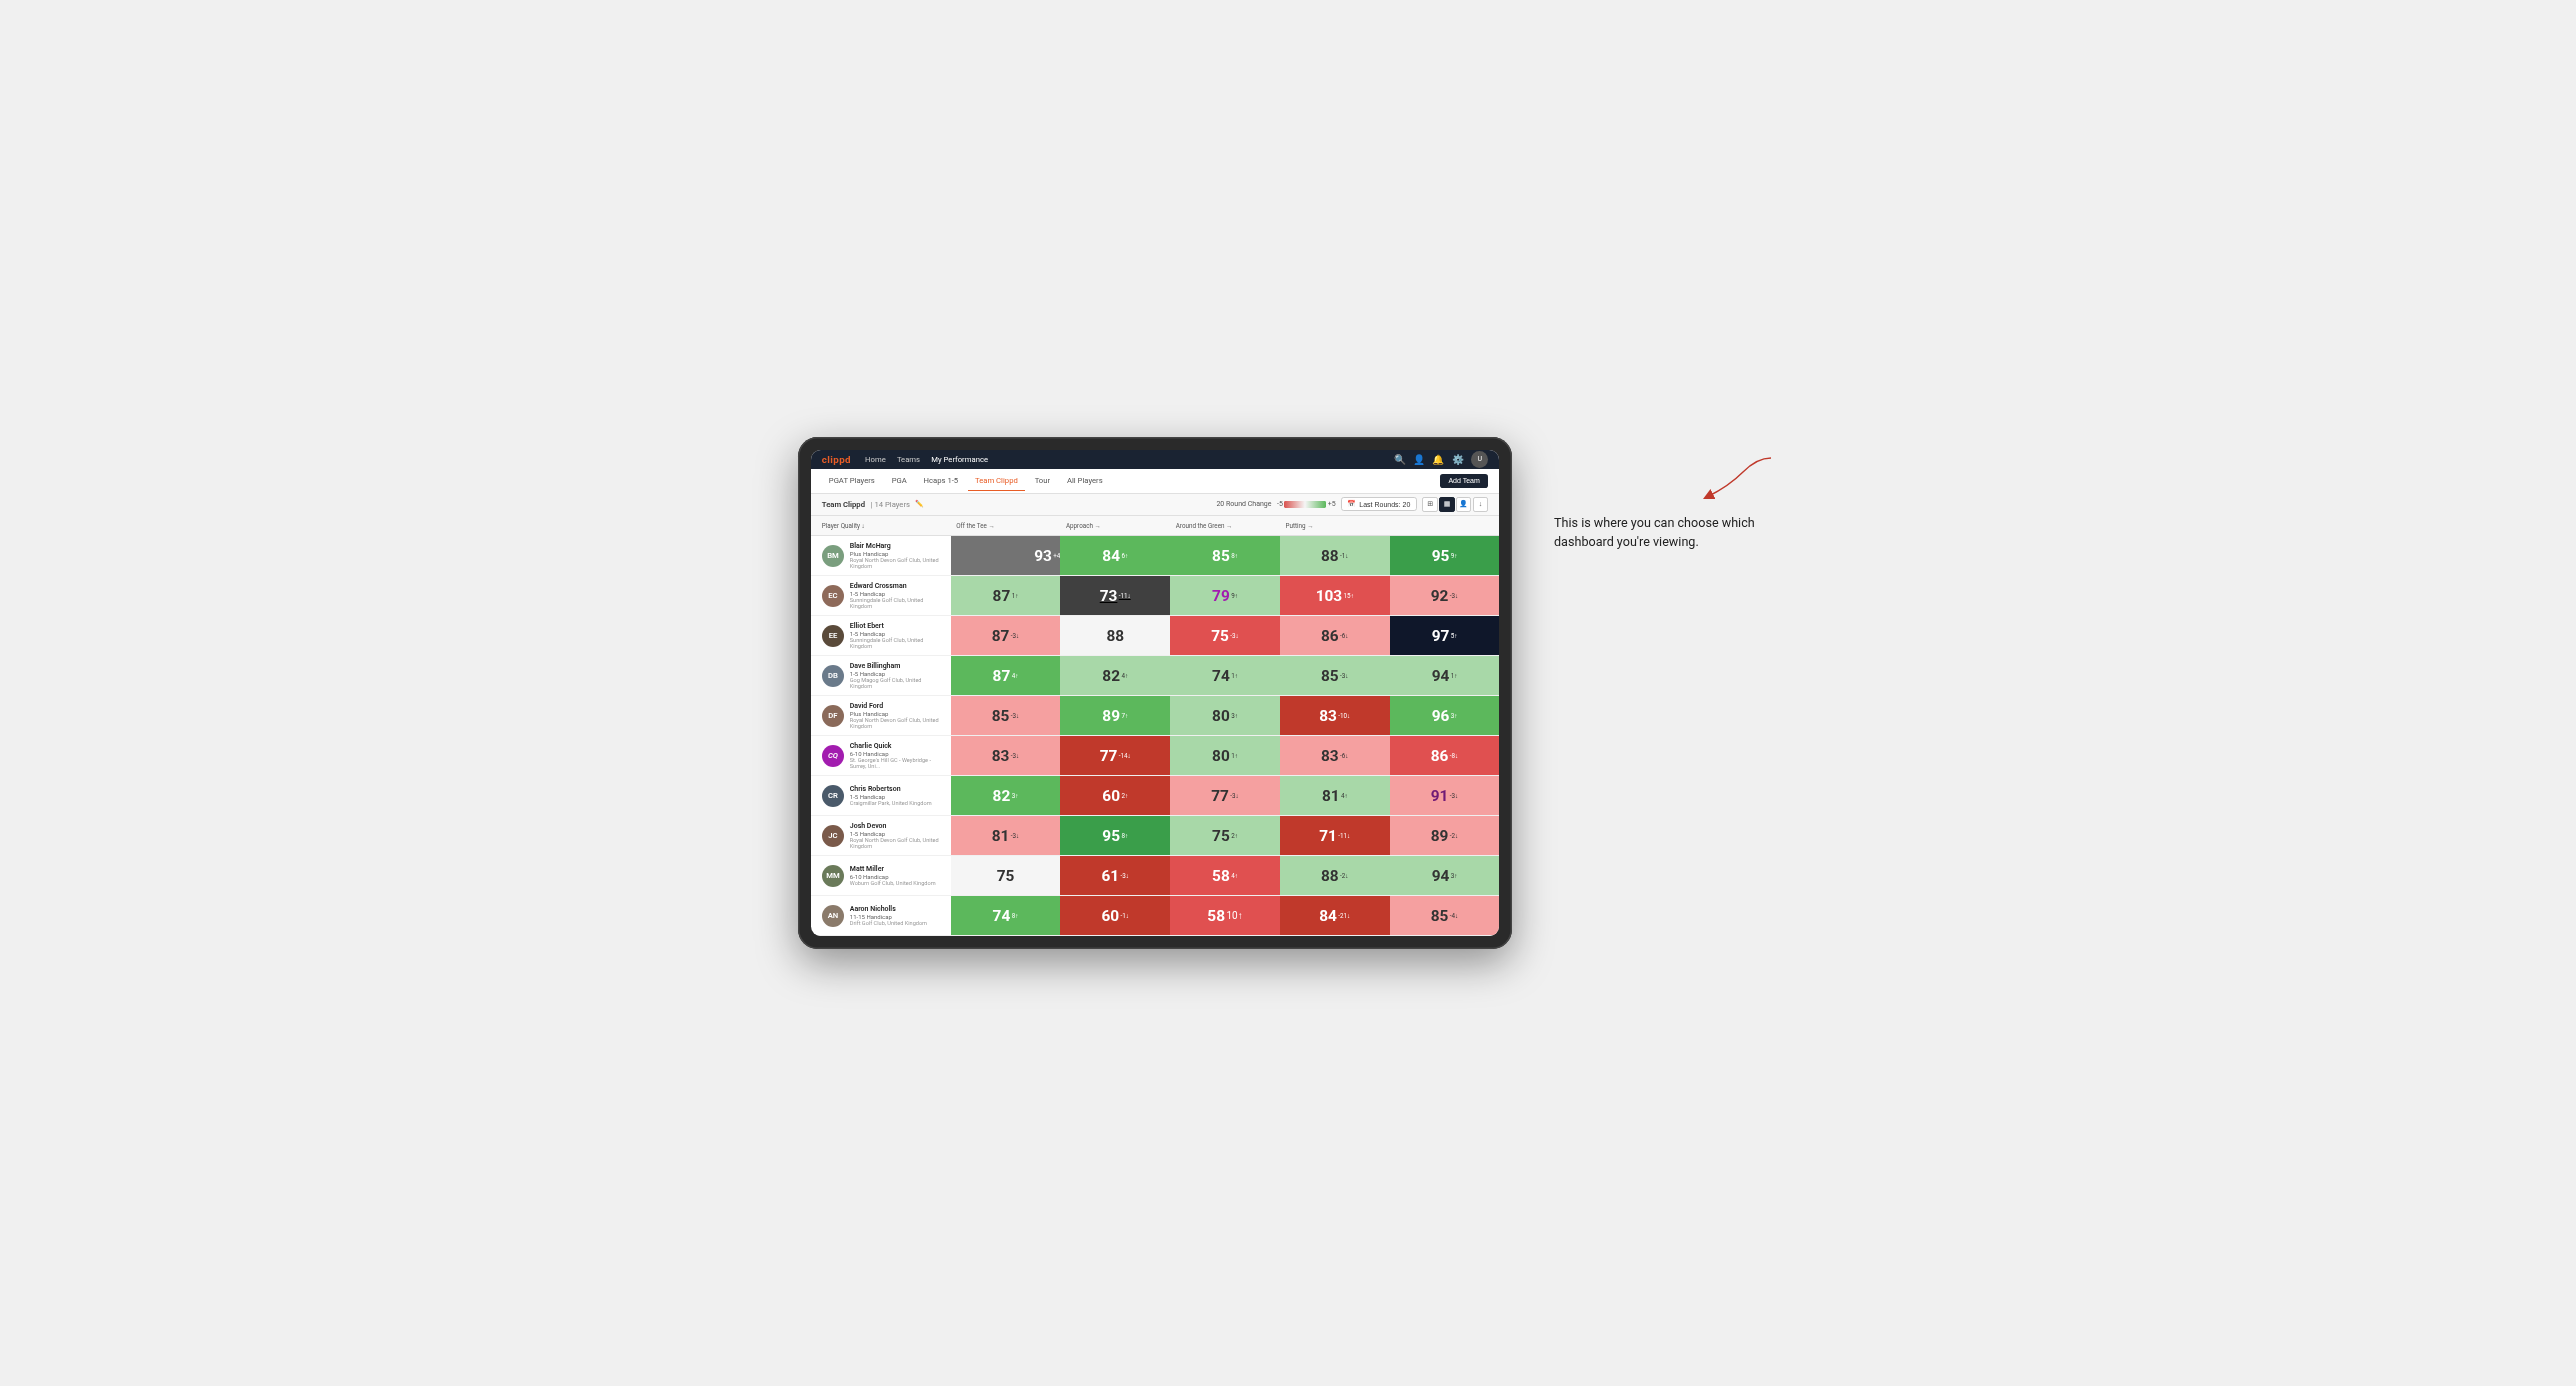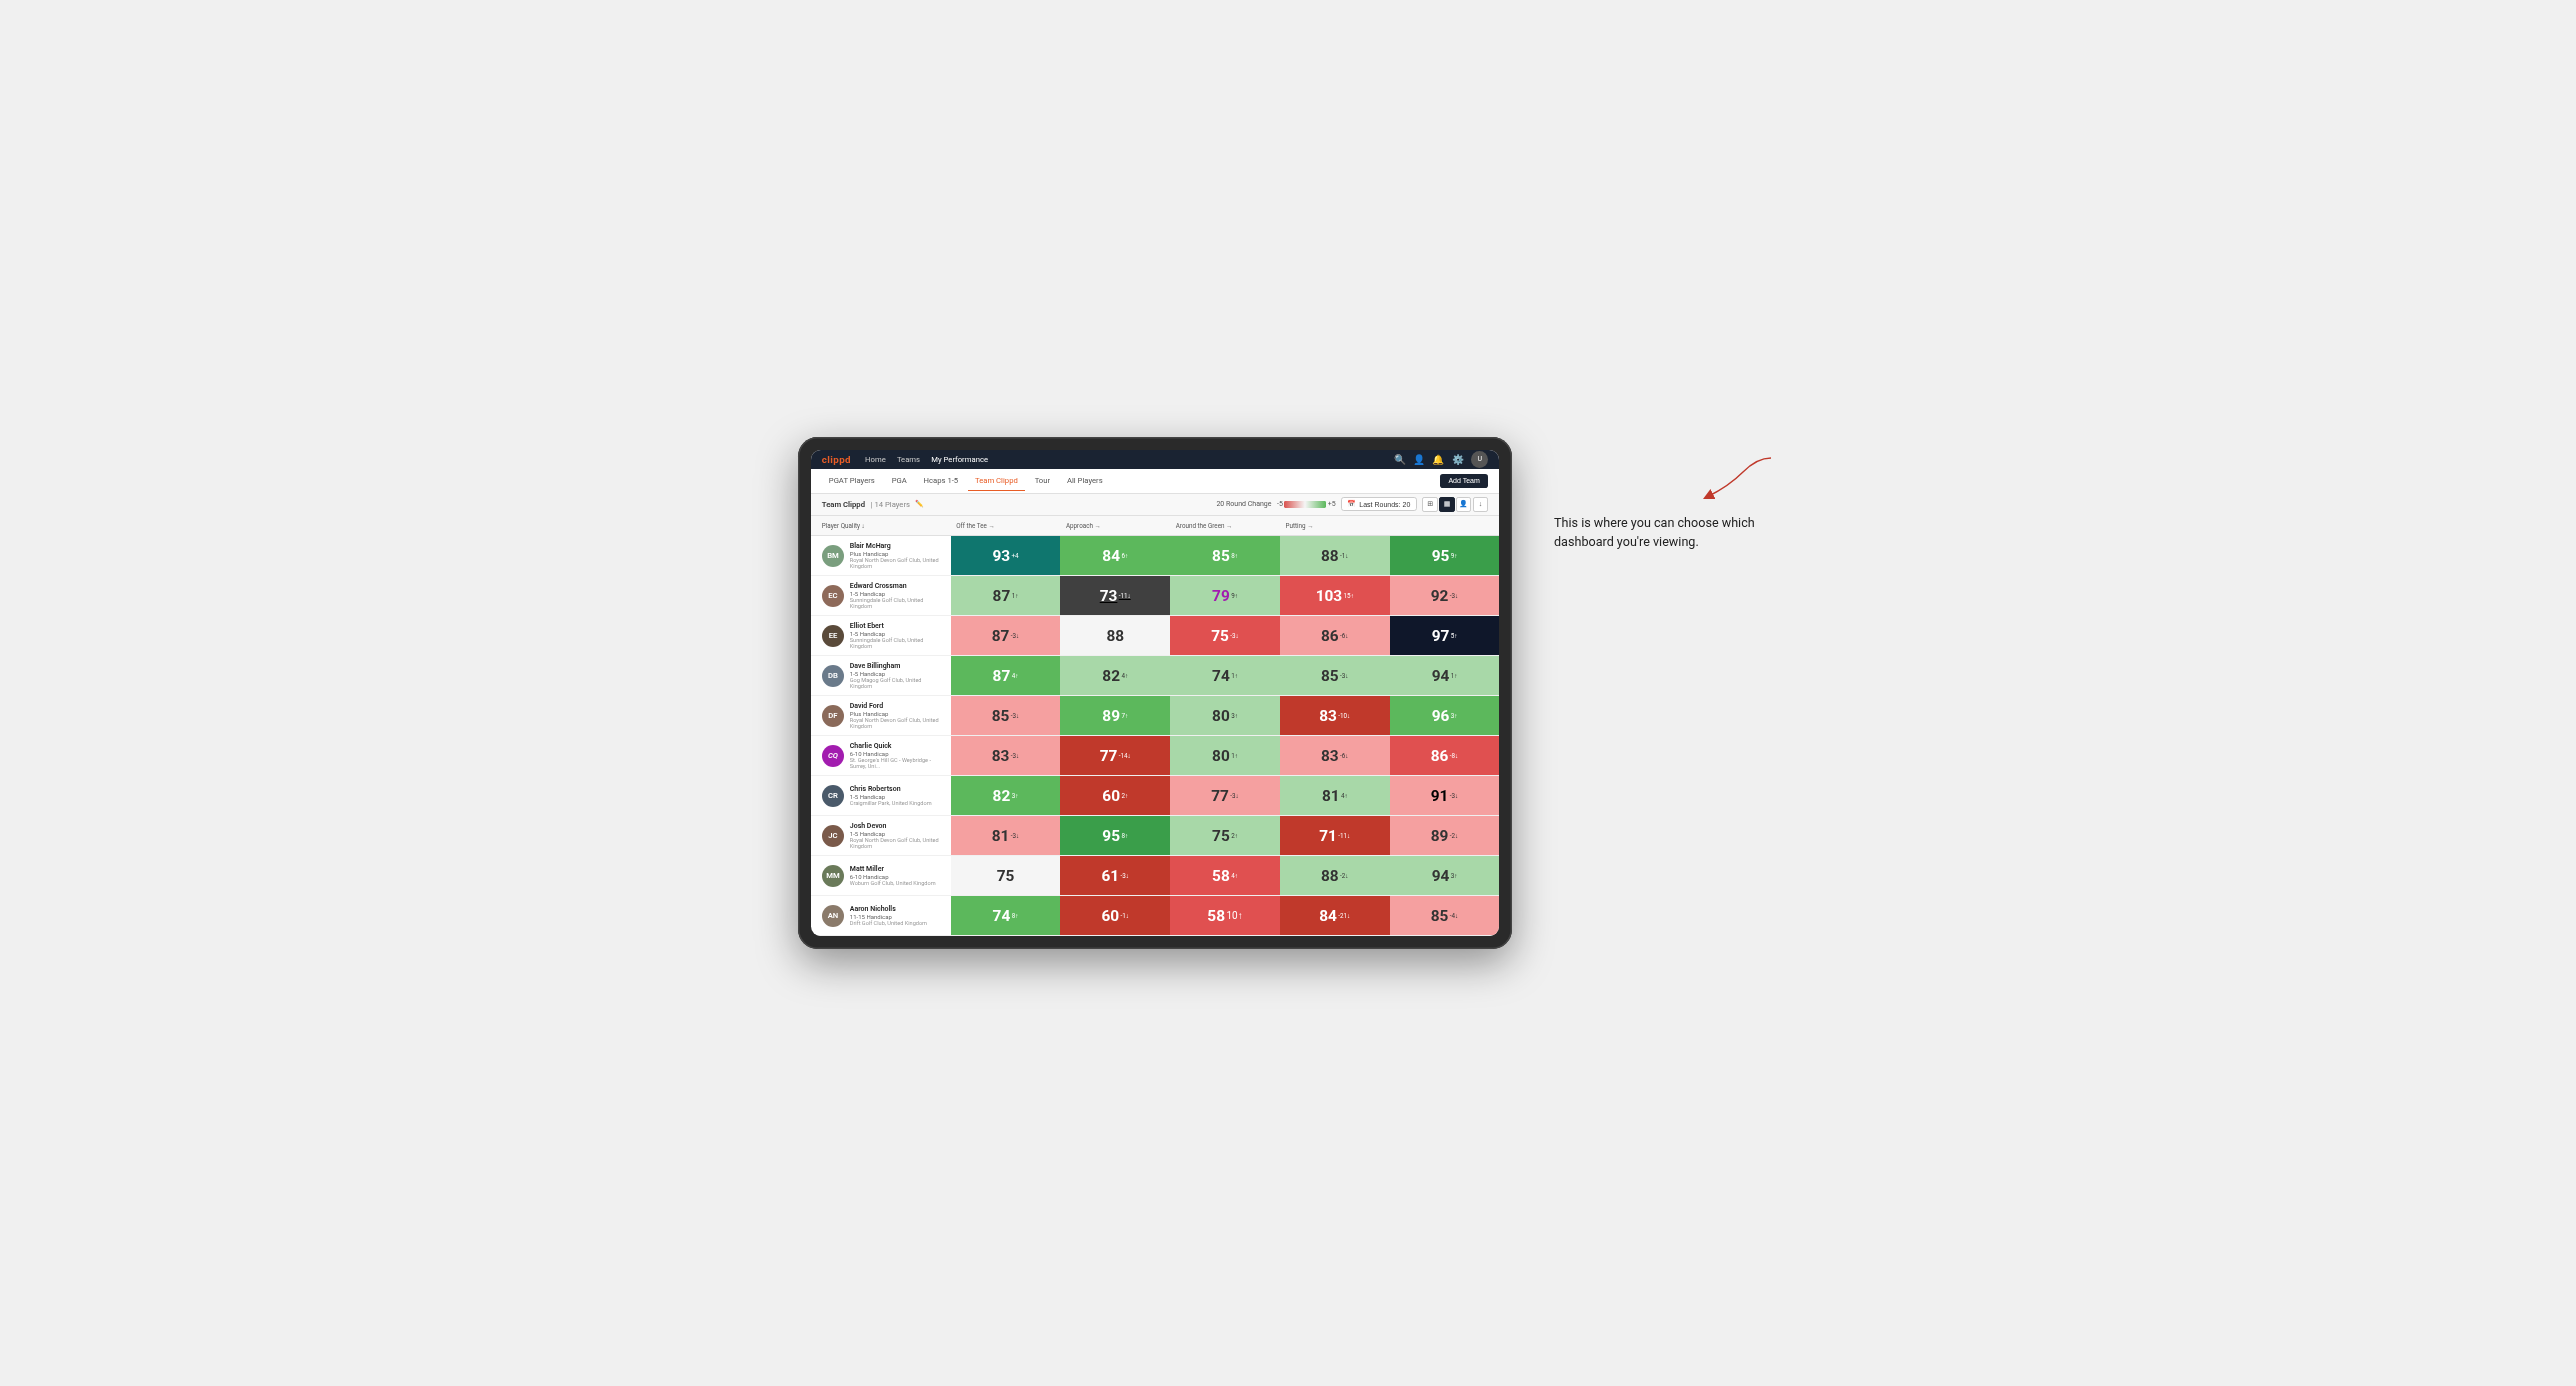--- a/index.html
+++ b/index.html
@@ -445,21 +445,21 @@
             <div class="table-row">
               <div class="player-cell">
                 <div class="player-avatar" style="background-color: rgb(122, 158, 126);">BM</div>
                 <div class="player-info">
                   <div class="player-name">Blair McHarg</div>
                   <div class="player-handicap">Plus Handicap</div>
                   <div class="player-club">Royal North Devon Golf Club, United Kingdom</div>
                 </div>
               </div>
               <div class="score-cell">
-                <div class="score-box" style="background-color: #0f766e;">
+                <div class="score-box" style="background-color: #737373; justify-content: flex-end;">
                   <span class="score-main" style="color: rgb(255, 255, 255);">93</span>
                   <span class="score-change up" style="color: rgb(255, 255, 255); font-size: 6.3px;">+4</span>
                 </div>
               </div>
               <div class="score-cell">
                 <div class="score-box" style="background-color: rgb(92, 184, 92);">
                   <span class="score-main" style="color: rgb(255, 255, 255);">84</span>
                   <span class="score-change up" style="color: rgb(255, 255, 255); font-size: 6.3px;">6↑</span>
                 </div>
               </div>
@@ -709,21 +709,21 @@
                 </div>
               </div>
               <div class="score-cell">
                 <div class="score-box" style="background-color: rgb(168, 216, 168);">
                   <span class="score-main" style="color: rgb(51, 51, 51);">81</span>
                   <span class="score-change up" style="color: rgb(51, 51, 51); font-size: 6.3px;">4↑</span>
                 </div>
               </div>
               <div class="score-cell">
                 <div class="score-box" style="background-color: rgb(245, 160, 160);">
-                  <span class="score-main" style="color: #000000;">91</span>
+                  <span class="score-main" style="color: #701a75;">91</span>
                   <span class="score-change down" style="color: rgb(51, 51, 51); font-size: 6.3px;">-3↓</span>
                 </div>
               </div>
             </div>
             <div class="table-row">
               <div class="player-cell">
                 <div class="player-avatar" style="background-color: rgb(122, 90, 74);">JC</div>
                 <div class="player-info">
                   <div class="player-name">Josh Devon</div>
                   <div class="player-handicap">1-5 Handicap</div>

